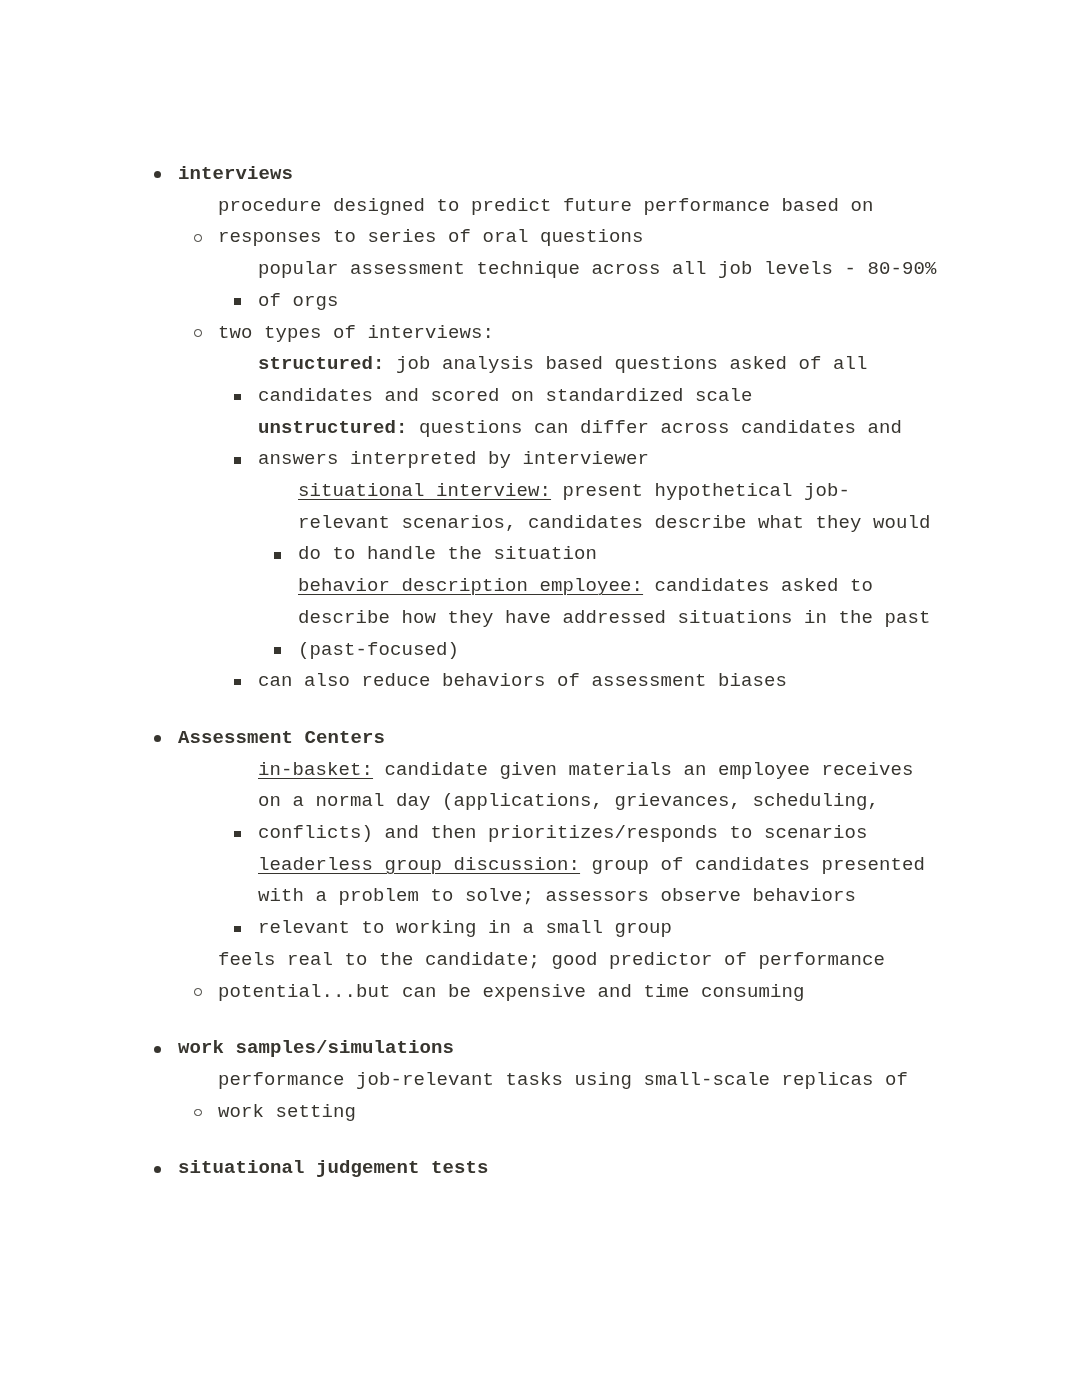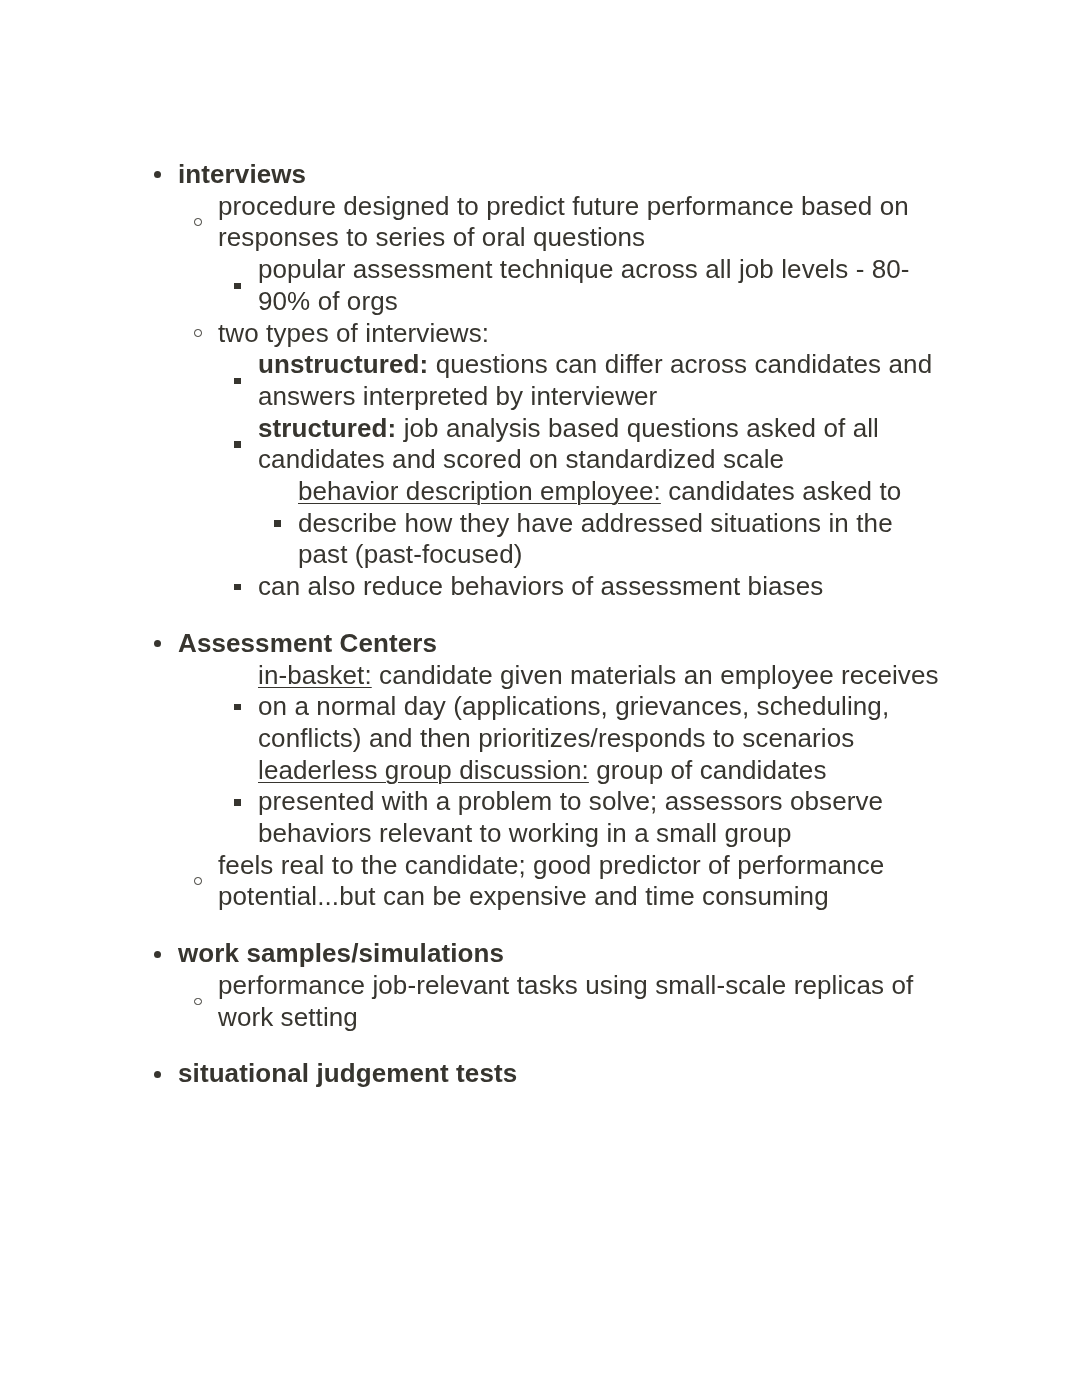--- a/index.html
+++ b/index.html
@@ -14,24 +14,25 @@
     color: #37352f;
     overflow: hidden;
   }
   .doc {
     box-sizing: border-box;
     width: 1080px;
     padding: 159px 138px 0 153px;
   }
   .row {
     display: flex;
-    align-items: center;
-    font-size: 26px;
+    align-items: flex-end;
+    font-size: 19px;
     line-height: 31.7px;
     letter-spacing: 0.1px;
+    font-family: Liberation Mono, monospace;
   }
   .lvl1 { margin-left: 0; }
   .lvl2 { margin-left: 40px; }
   .lvl3 { margin-left: 80px; }
   .lvl4 { margin-left: 120px; }
   .gap  { margin-top: 25px; }
 
   .bullet {
     flex: 0 0 25px;
     position: relative;
@@ -96,27 +97,33 @@
       <div class="row lvl2">
         <span class="bullet circle">
           <i class="g"></i>
         </span>
         <span class="txt">two types of interviews:</span>
       </div>
       <div class="row lvl3">
         <span class="bullet square">
           <i class="g"></i>
         </span>
-        <span class="txt"><span class="lead bold">unstructured:</span><span> questions can differ across candidates and answers interpreted by interviewer</span></span>
+        <span class="txt"><span class="lead bold">structured:</span><span> job analysis based questions asked of all candidates and scored on standardized scale</span></span>
       </div>
       <div class="row lvl3">
         <span class="bullet square">
           <i class="g"></i>
         </span>
-        <span class="txt"><span class="lead bold">structured:</span><span> job analysis based questions asked of all candidates and scored on standardized scale</span></span>
+        <span class="txt"><span class="lead bold">unstructured:</span><span> questions can differ across candidates and answers interpreted by interviewer</span></span>
+      </div>
+      <div class="row lvl4">
+        <span class="bullet square">
+          <i class="g"></i>
+        </span>
+        <span class="txt"><span class="lead underline">situational interview:</span><span> present hypothetical job-relevant scenarios, candidates describe what they would do to handle the situation</span></span>
       </div>
       <div class="row lvl4">
         <span class="bullet square">
           <i class="g"></i>
         </span>
         <span class="txt"><span class="lead underline">behavior description employee:</span><span> candidates asked to describe how they have addressed situations in the past (past-focused)</span></span>
       </div>
       <div class="row lvl3">
         <span class="bullet square">
           <i class="g"></i>

